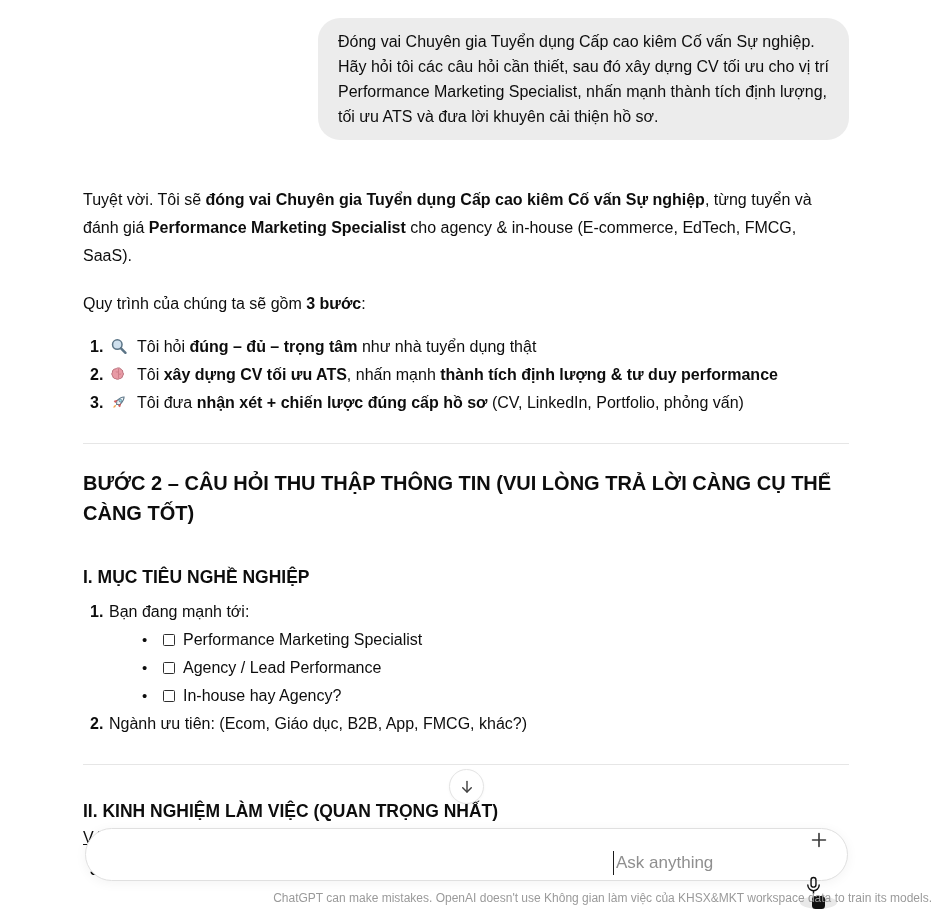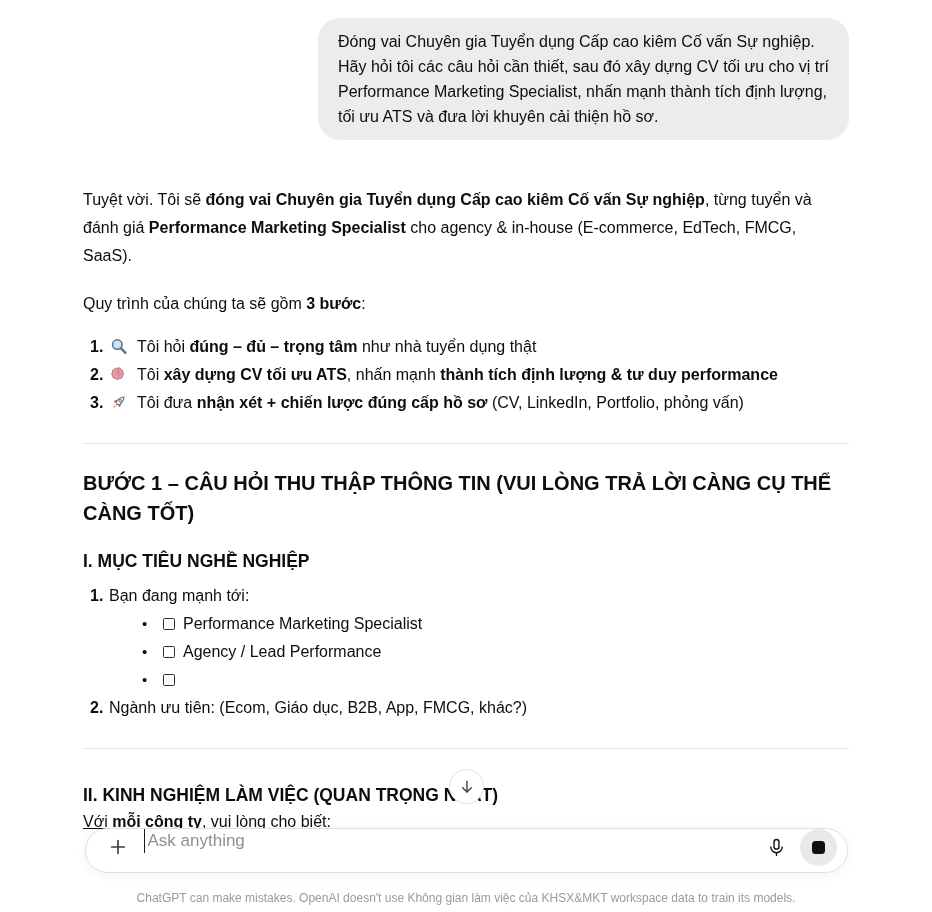--- a/index.html
+++ b/index.html
@@ -53,21 +53,21 @@
   .h2 {
     font-size: 20px;
     line-height: 30px;
     font-weight: 700;
     margin-top: 24px;
   }
   .h3 {
     font-size: 17.5px;
     line-height: 26px;
     font-weight: 700;
-    margin-top: 20px;
+    margin-top: 36px;
   }
   .goal-list { margin-top: 8px; }
   .bullet-li { display: flex; align-items: flex-start; line-height: 28px; margin: 0; }
   .bullet-li .dot { width: 13px; flex: none; margin-left: 59px; font-size: 15px; }
   .cb {
     display: inline-block;
     width: 12px; height: 12px;
     border: 1.4px solid #2f2f2f;
     border-radius: 1.5px;
     margin: 0 8px 0 8px;
@@ -88,28 +88,29 @@
     border: 1px solid #e4e4e4;
     box-shadow: 0 1px 3px rgba(0,0,0,0.04);
     display: flex; align-items: center; justify-content: center;
     cursor: pointer;
   }
 
   
   .composer {
     position: absolute;
     left: 85px; top: 828px;
-    width: 763px; height: 45px;
+    width: 763px; height: 53px;
     background: #fff;
     border: 1px solid #e0e0e0;
     border-radius: 28px;
     box-shadow: 0 2px 12px rgba(0,0,0,0.05);
     display: flex;
-    align-items: flex-start;
+    align-items: flex-end;
     padding: 0 10px 0 14px;
+    flex-direction: column;
   }
   .plus-btn {
     width: 36px; height: 36px;
     border: none; background: transparent;
     border-radius: 50%;
     display: flex; align-items: center; justify-content: center;
     cursor: pointer;
   }
   .input-wrap { flex: 1; display: flex; align-items: center; margin-left: 8px; }
   .caret { width: 1.5px; height: 24px; background: #1a1a1a; margin-right: 2px; }
@@ -136,21 +137,21 @@
     background: #e9e9e9;
     display: flex; align-items: center; justify-content: center;
     cursor: pointer;
   }
   .stop-square { width: 13px; height: 13px; background: #101010; border-radius: 3.5px; }
 
   .footer {
     position: absolute;
     left: 0; top: 890px;
     width: 100%;
-    text-align: center;
+    text-align: right;
     font-size: 12px;
     line-height: 16px;
     color: #9a9a9a;
   }
 </style>
 </head>
 <body>
 
 <div class="page">
 
@@ -200,21 +201,21 @@
                     <path d="M10 13.2l-1 2.7 1 1.9 1-1.9z" fill="#f0a24b"></path>
                   </g>
                 </svg>
             </span><span><span>Tôi đưa </span><b>nhận xét + chiến lược đúng cấp hồ sơ</b><span> (CV, LinkedIn, Portfolio, phỏng vấn)</span></span>
           </span>
         </div>
       </div>
 
       <hr class="hr">
 
-      <h2 class="h2">BƯỚC 1 – CÂU HỎI THU THẬP THÔNG TIN (VUI LÒNG TRẢ LỜI CÀNG CỤ THỂ CÀNG TỐT)</h2>
+      <h2 class="h2">BƯỚC 2 – CÂU HỎI THU THẬP THÔNG TIN (VUI LÒNG TRẢ LỜI CÀNG CỤ THỂ CÀNG TỐT)</h2>
 
       <h3 class="h3">I. MỤC TIÊU NGHỀ NGHIỆP</h3>
 
       <div class="goal-list">
         <div class="li">
           <span class="num">1.</span>
           <span class="li-body">Bạn đang mạnh tới:</span>
         </div>
         <div class="bullet-li">
           <span class="dot">•</span>
@@ -222,20 +223,21 @@
           <span>Performance Marketing Specialist</span>
         </div>
         <div class="bullet-li">
           <span class="dot">•</span>
           <span class="cb"></span>
           <span>Agency / Lead Performance</span>
         </div>
         <div class="bullet-li">
           <span class="dot">•</span>
           <span class="cb"></span>
+          <span>In-house hay Agency?</span>
         </div>
         <div class="li">
           <span class="num">2.</span>
           <span class="li-body">Ngành ưu tiên: (Ecom, Giáo dục, B2B, App, FMCG, khác?)</span>
         </div>
       </div>
 
       <hr class="hr">
 
       <h3 class="h3 sect2-h3">II. KINH NGHIỆM LÀM VIỆC (QUAN TRỌNG NHẤT)</h3>

